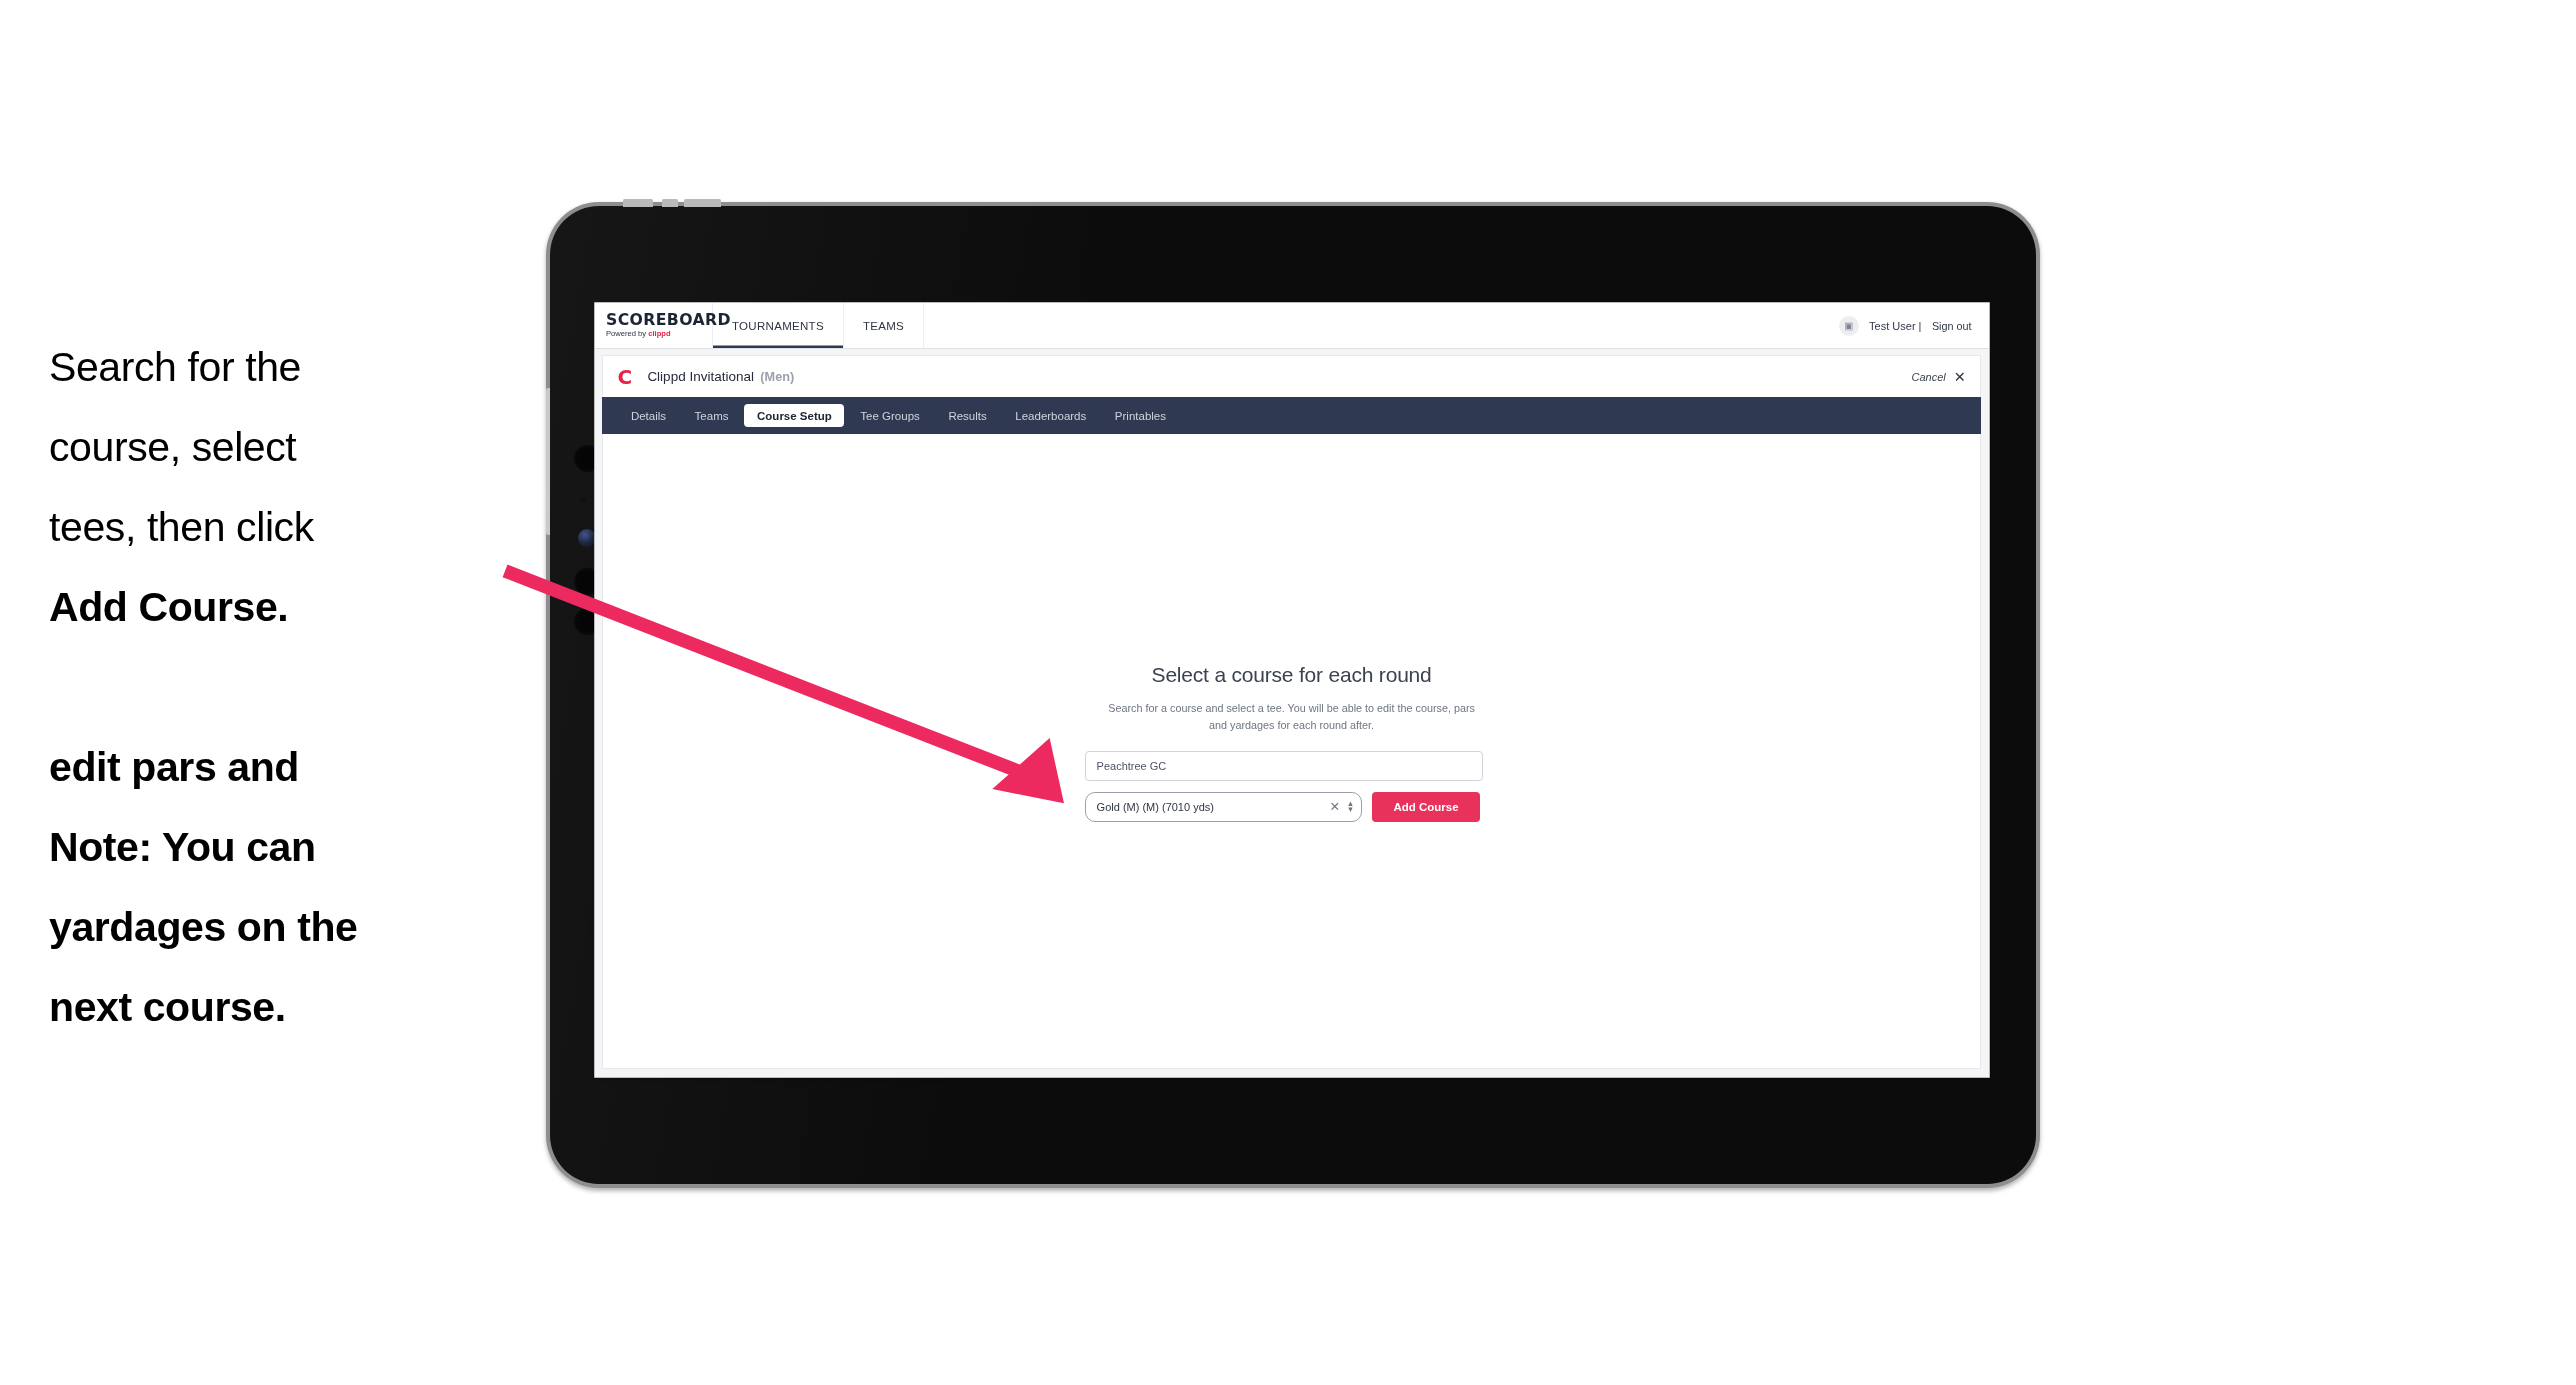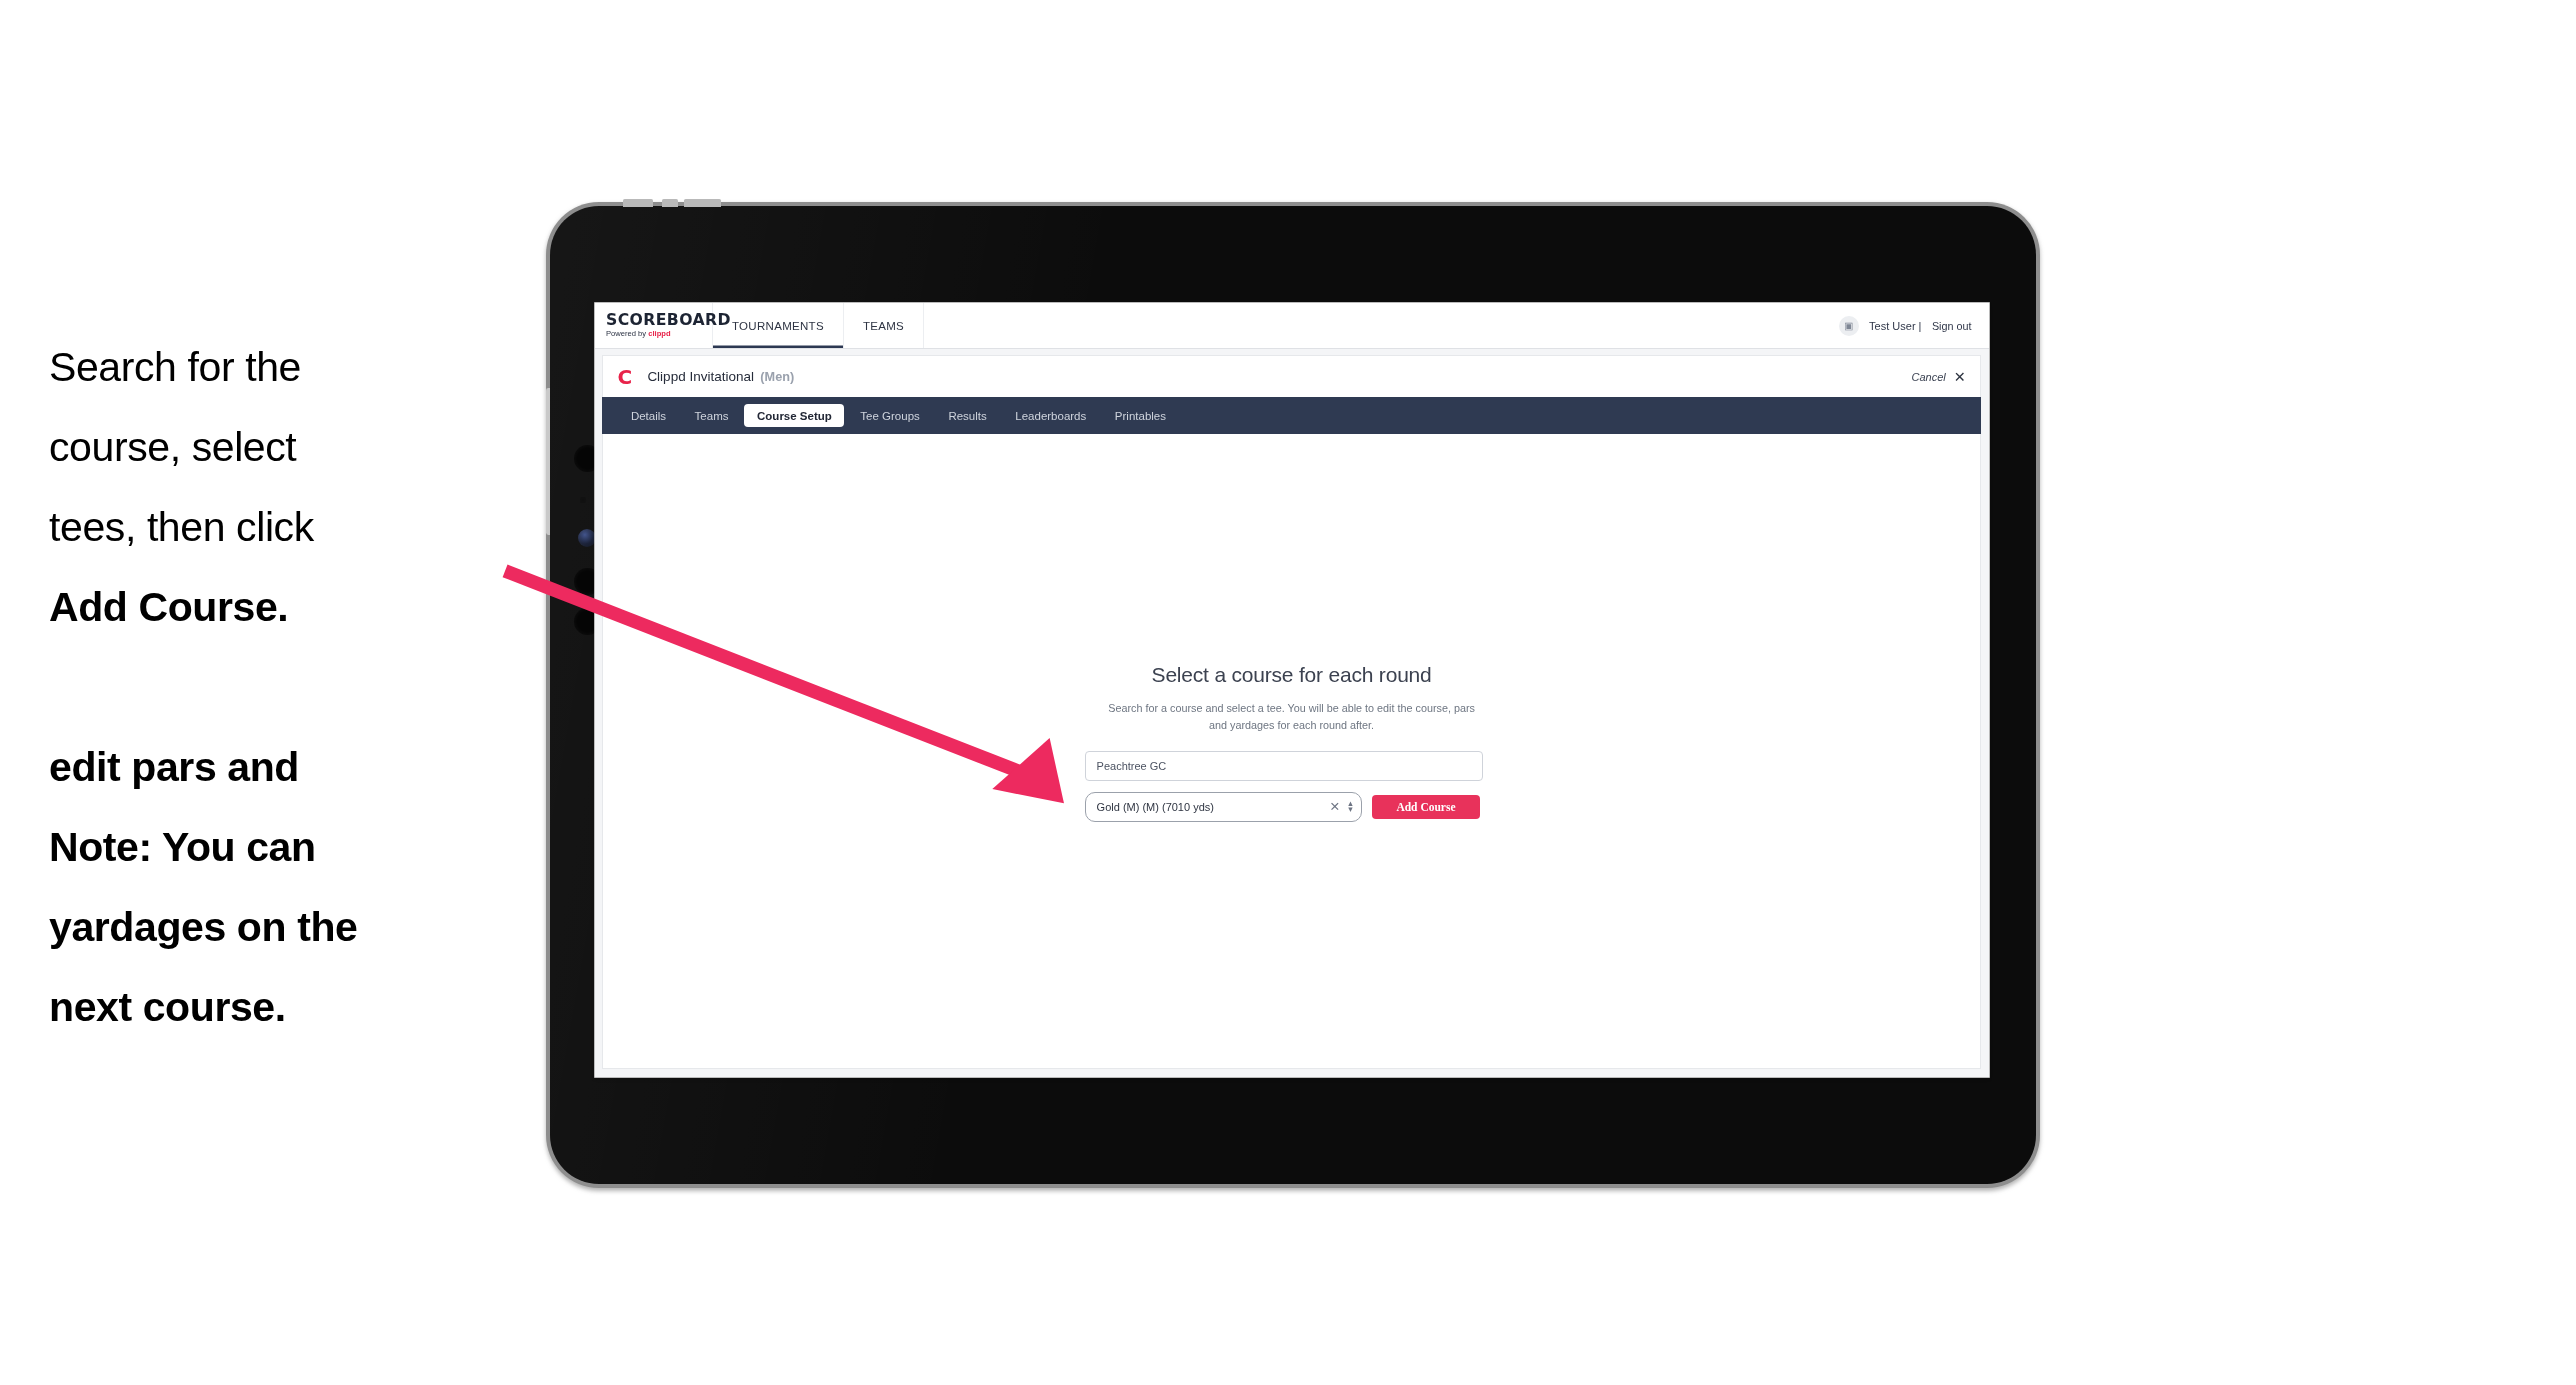--- a/index.html
+++ b/index.html
@@ -212,25 +212,25 @@
     padding: 0 8px 0 11px;
     font-size: 11px; color:#2f3542;
   }
   .tee-label { flex:1; text-align:left; }
   .tee-clear { font-size: 12.7px; color:#6d7483; margin-right: 8px; line-height:1; }
   .tee-stepper {
     display:flex; flex-direction:column; align-items:center;
     color:#6d7483; line-height: 5.6px; font-size: 8.8px;
   }
   .add-btn {
-    width: 108px; height: 24px;
+    width: 108px; height: 30px;
     background:#e8325b; border-radius:4px;
     color:#fff; font-size: 11.5px; font-weight:600;
     display:flex; align-items:center; justify-content:center;
-    border:none; font-family:Liberation Serif, serif;
+    border:none; font-family:Liberation Sans, sans-serif;
   }
 
   
   .arrow { position:absolute; left:478px; top:550px; width:621px; height:287px; pointer-events:none; }
 </style>
 </head>
 <body>
 
 <div id="stage">
 

